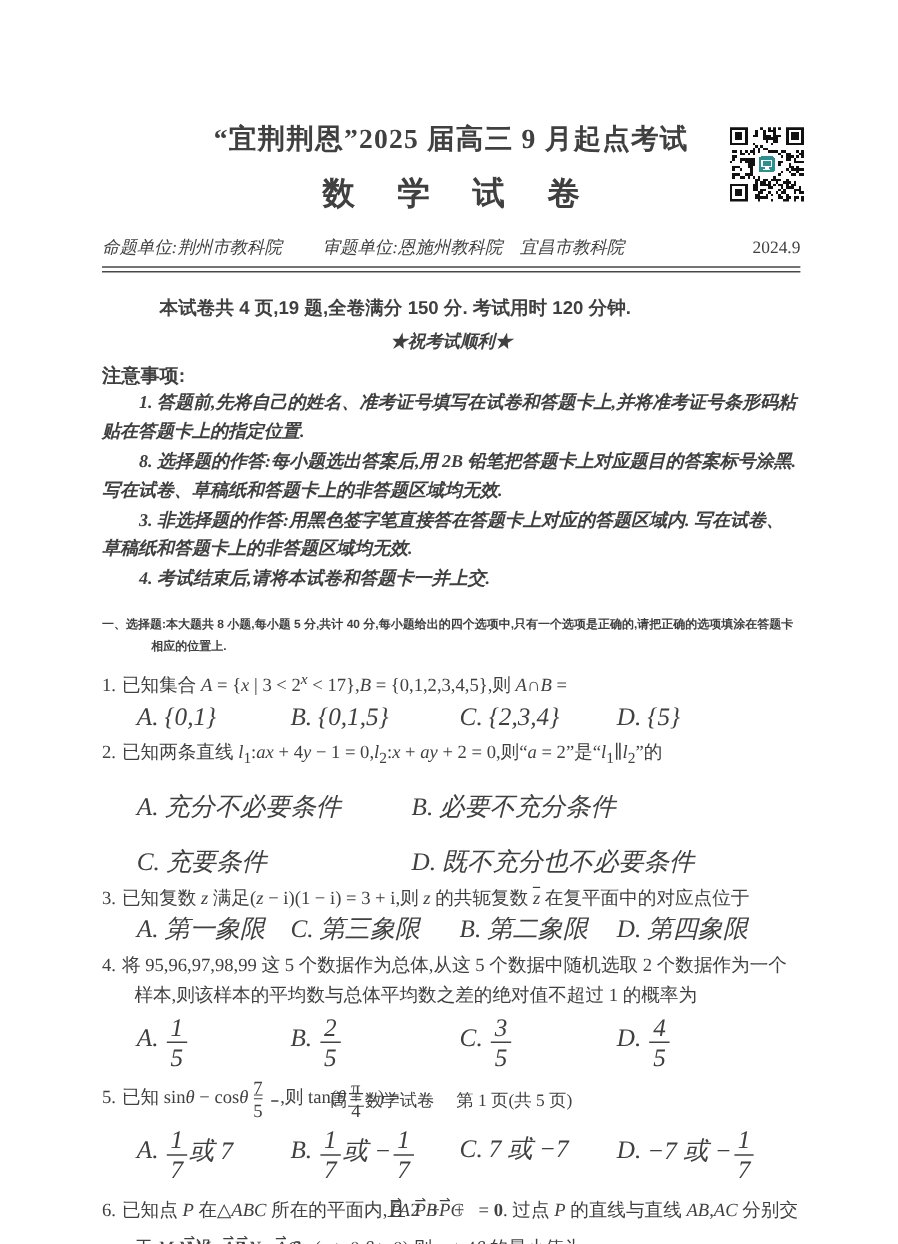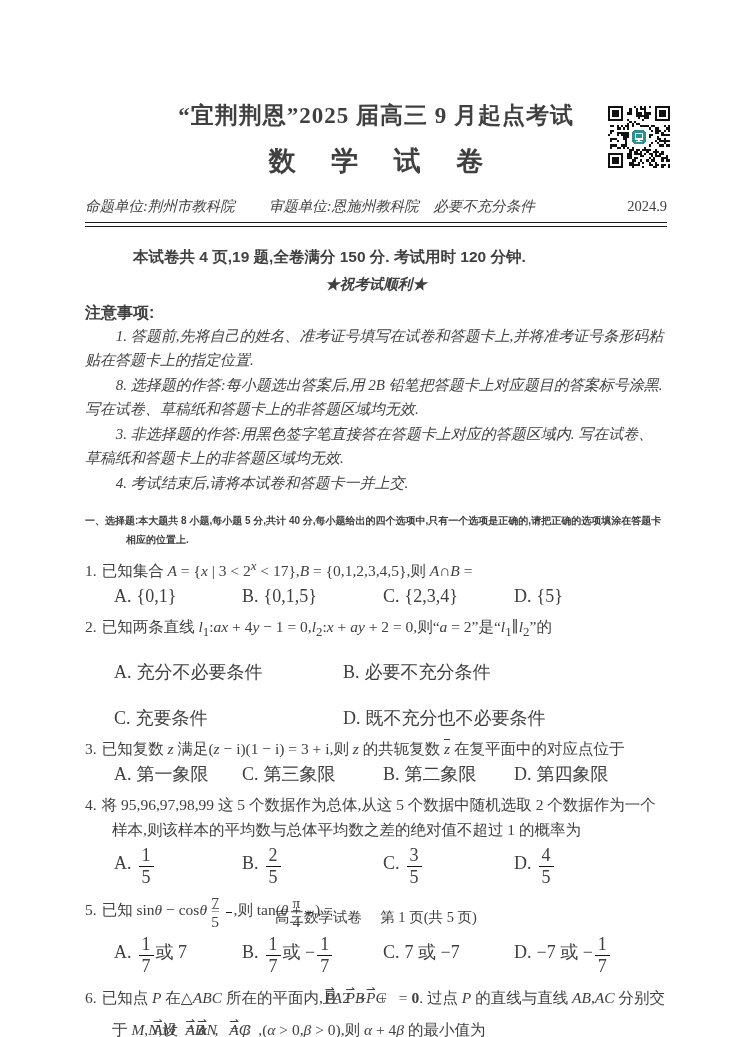--- a/index.html
+++ b/index.html
@@ -14,30 +14,30 @@
   .meta{display:flex;margin-top:18px;font-size:14.5px;font-style:italic;align-items:baseline;text-align:right;}
   .meta .gap{width:34px;}
   .meta .date{margin-left:auto;font-style:normal;}
   .rule{margin-top:6px;height:2.5px;border-top:1.6px solid #1c1c1c;border-bottom:1.6px solid #1c1c1c;}
 
   .summary{margin:20px 0 0 0;padding-left:48px;font-size:15.5px;font-weight:bold;
            font-family:"Liberation Sans","DejaVu Sans",sans-serif;}
   .blessing{margin:7px 0 0 0;text-align:center;font-size:14.5px;font-weight:bold;font-style:italic;}
   .notice-heading{margin:9px 0 0 0;font-size:16px;font-weight:bold;
                   font-family:"Liberation Sans","DejaVu Sans",sans-serif;}
-  .notice-item{margin:0;font-size:15px;line-height:24.5px;font-style:italic;text-indent:2.05em;}
+  .notice-item{margin:0;font-size:15px;line-height:24.5px;font-style:italic;text-indent:2.05em;font-weight:bold;}
 
   .section-heading{margin:16px 0 4px 0;font-size:10px;font-weight:bold;line-height:19px;
                    font-family:"Liberation Sans","DejaVu Sans",sans-serif;
                    padding-left:41px;text-indent:-41px;}
 
   .question{margin:1px 0 0 0;font-size:15.5px;line-height:25px;padding-left:27px;text-indent:-27px;}
   .question.tall{line-height:32px;}
   .q-no{padding-right:5px;}
-  .options{display:grid;padding-left:29px;margin:1px 0 5px 0;font-size:18px;line-height:25px;}
+  .options{display:grid;padding-left:29px;margin:1px 0 5px 0;font-size:21px;line-height:25px;font-style:italic;}
   .options.four{grid-template-columns:128px 141px 131px auto;}
   .options.two{grid-template-columns:229px auto;row-gap:21px;margin-top:16px;}
   .options.tallrow{line-height:36px;margin-top:3px;margin-bottom:7px;}
   .opt-label{padding-right:5px;}
 
   .frac{display:inline-block;text-align:center;vertical-align:-0.78em;line-height:1.05;margin:0 2px;}
   .fn{display:block;padding:0 3px 1px 3px;}
   .fd{display:block;border-top:1.1px solid #141414;padding:1px 3px 0 3px;}
   .vec{position:relative;display:inline-block;margin:0 2px;}
   .vec::after{content:"⇀";position:absolute;left:50%;transform:translateX(-50%);top:-0.78em;
@@ -295,21 +295,21 @@
     </g>
   </svg>
 
   <div class="content">
     <h1 class="exam-title">“宜荆荆恩”2025 届高三 9 月起点考试</h1>
     <h2 class="paper-title">数 学 试 卷</h2>
 
     <div class="meta">
       <span>命题单位:荆州市教科院</span>
       <span class="gap"></span>
-      <span>审题单位:恩施州教科院　必要不充分条件</span>
+      <span>审题单位:恩施州教科院　宜昌市教科院</span>
       <span class="date">2024.9</span>
     </div>
 
     <div class="rule"></div>
 
     <p class="summary">本试卷共 4 页,19 题,全卷满分 150 分. 考试用时 120 分钟.</p>
     <p class="blessing">★祝考试顺利★</p>
     <p class="notice-heading">注意事项:</p>
     <div id="notice-list">
         <p class="notice-item">1. 答题前,先将自己的姓名、准考证号填写在试卷和答题卡上,并将准考证号条形码粘贴在答题卡上的指定位置.</p>

